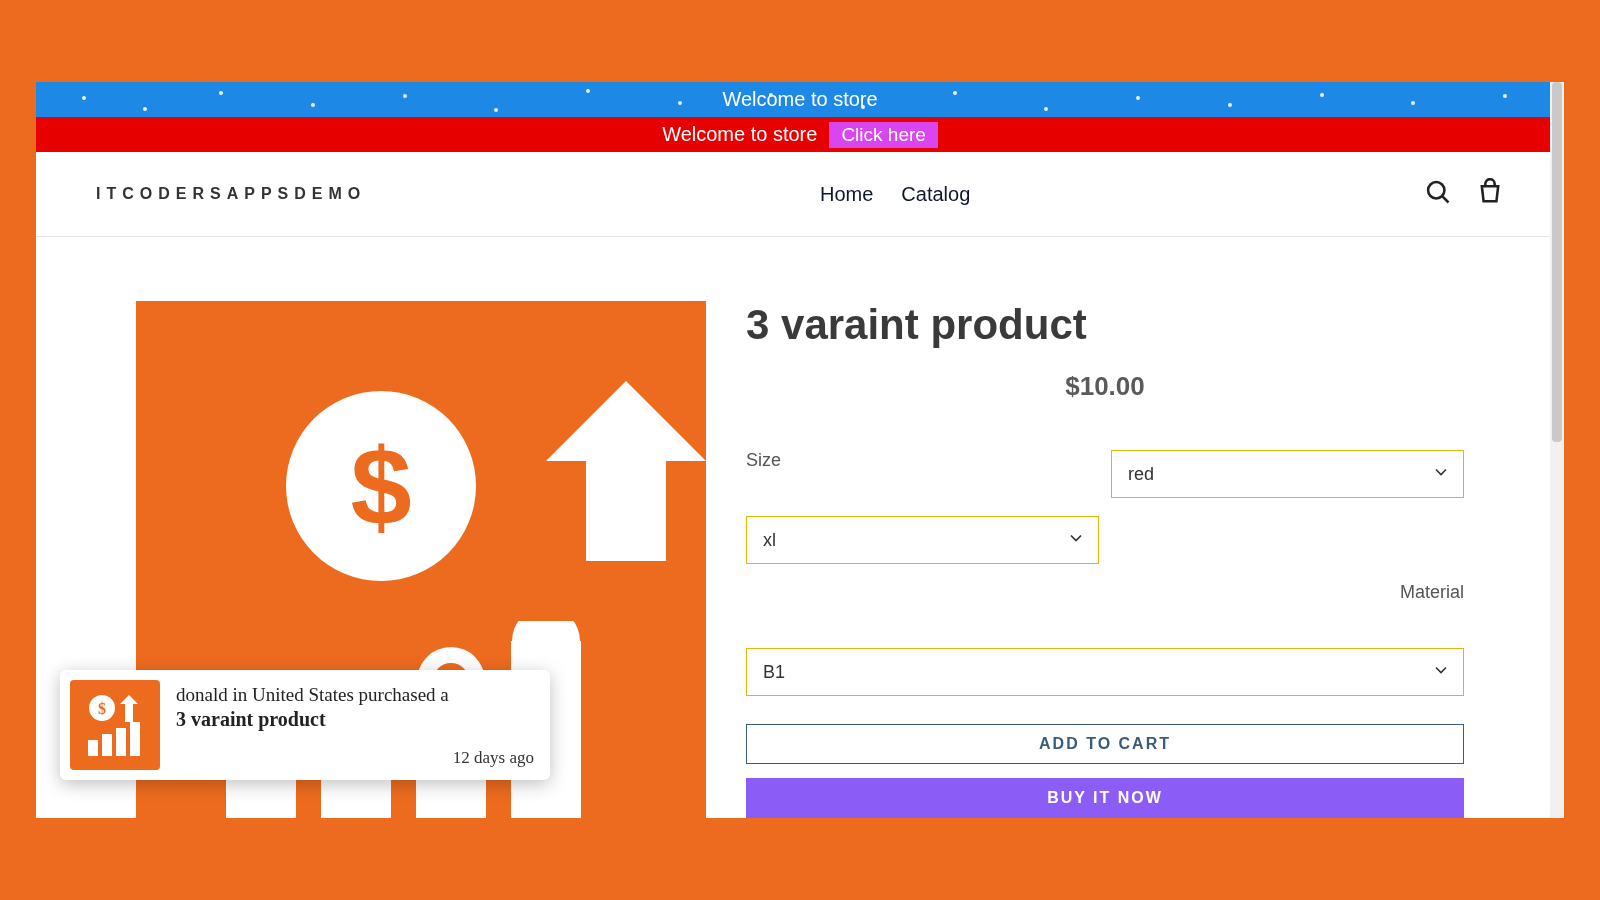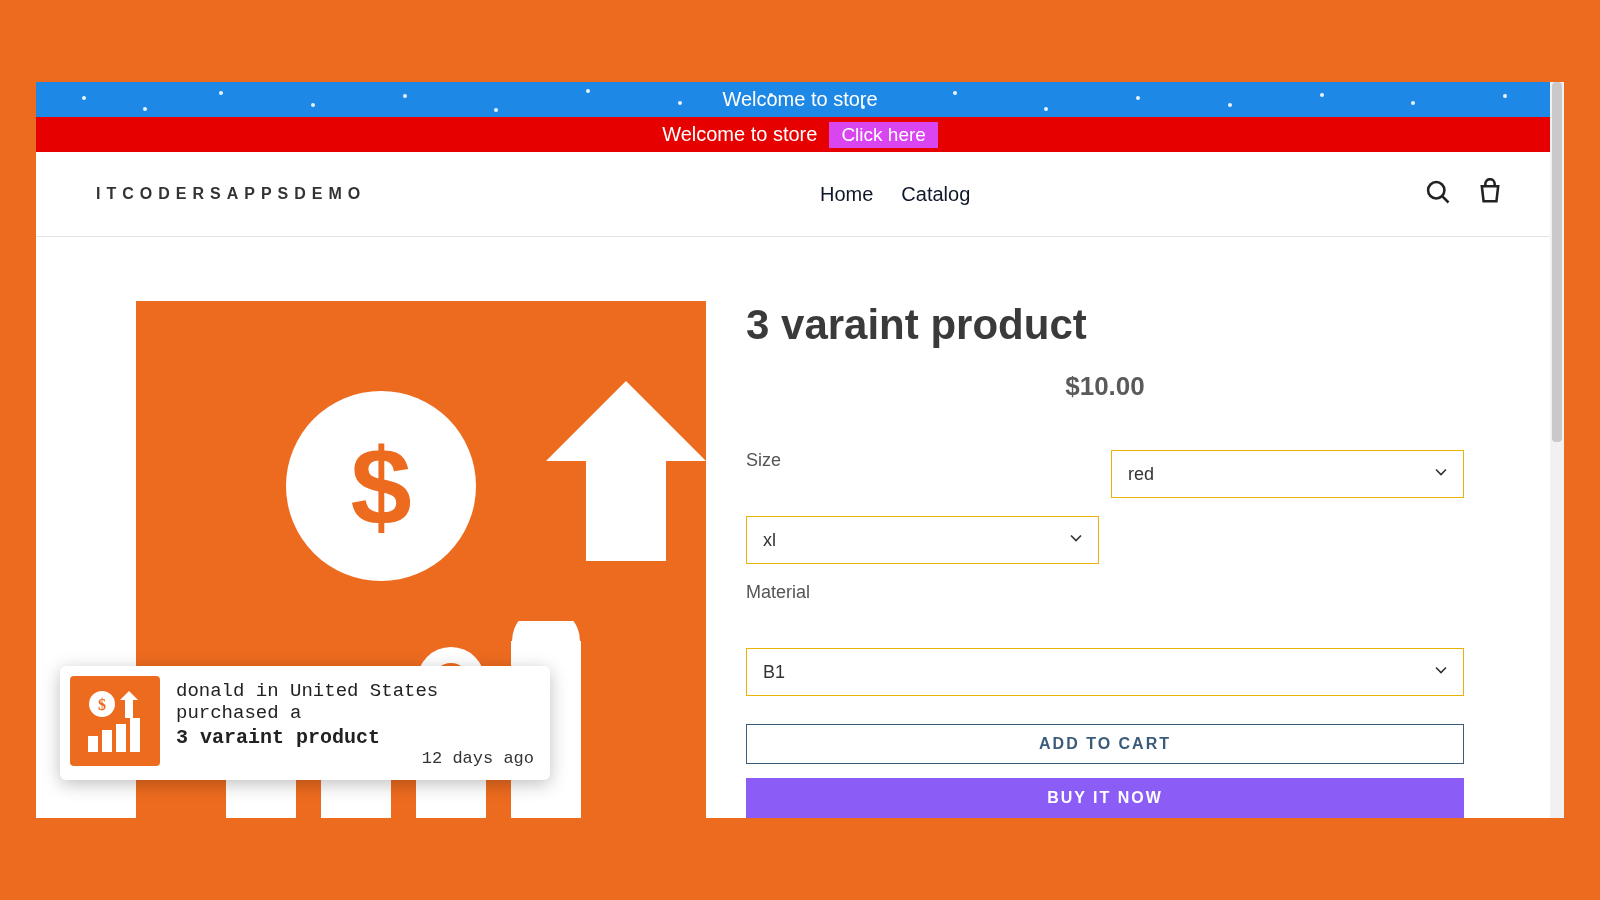--- a/index.html
+++ b/index.html
@@ -146,21 +146,21 @@
     display: flex;
     gap: 12px;
     margin-bottom: 18px;
   }
   .variant-group {
     flex: 1;
     display: flex;
     flex-direction: column;
     gap: 37px;
   }
-  .variant-group.full { width: 100%; }
+  .variant-group.full { width: 100%; text-align: right; }
   .variant-label {
     font-size: 18px;
     color: #555;
     margin-bottom: 8px;
   }
   .select-box {
     position: relative;
     border: 1px solid #eab308;
     height: 48px;
     display: flex;
@@ -219,21 +219,20 @@
     display: flex;
     align-items: center;
     justify-content: center;
     flex-shrink: 0;
   }
   .notif-body {
     flex: 1;
     display: flex;
     flex-direction: column;
     color: #222;
-    font-family: Liberation Mono, monospace;
   }
   .notif-line1 { font-size: 19px; padding-top: 4px; }
   .notif-line2 { font-size: 20px; font-weight: 700; margin-top: 2px; }
   .notif-time { font-size: 17px; color: #333; text-align: right; margin-top: auto; padding-bottom: 2px; }
   .scrollbar {
     position: absolute;
     right: 0; top: 0;
     width: 14px;
     height: 100%;
     background: #f1f1f1;

